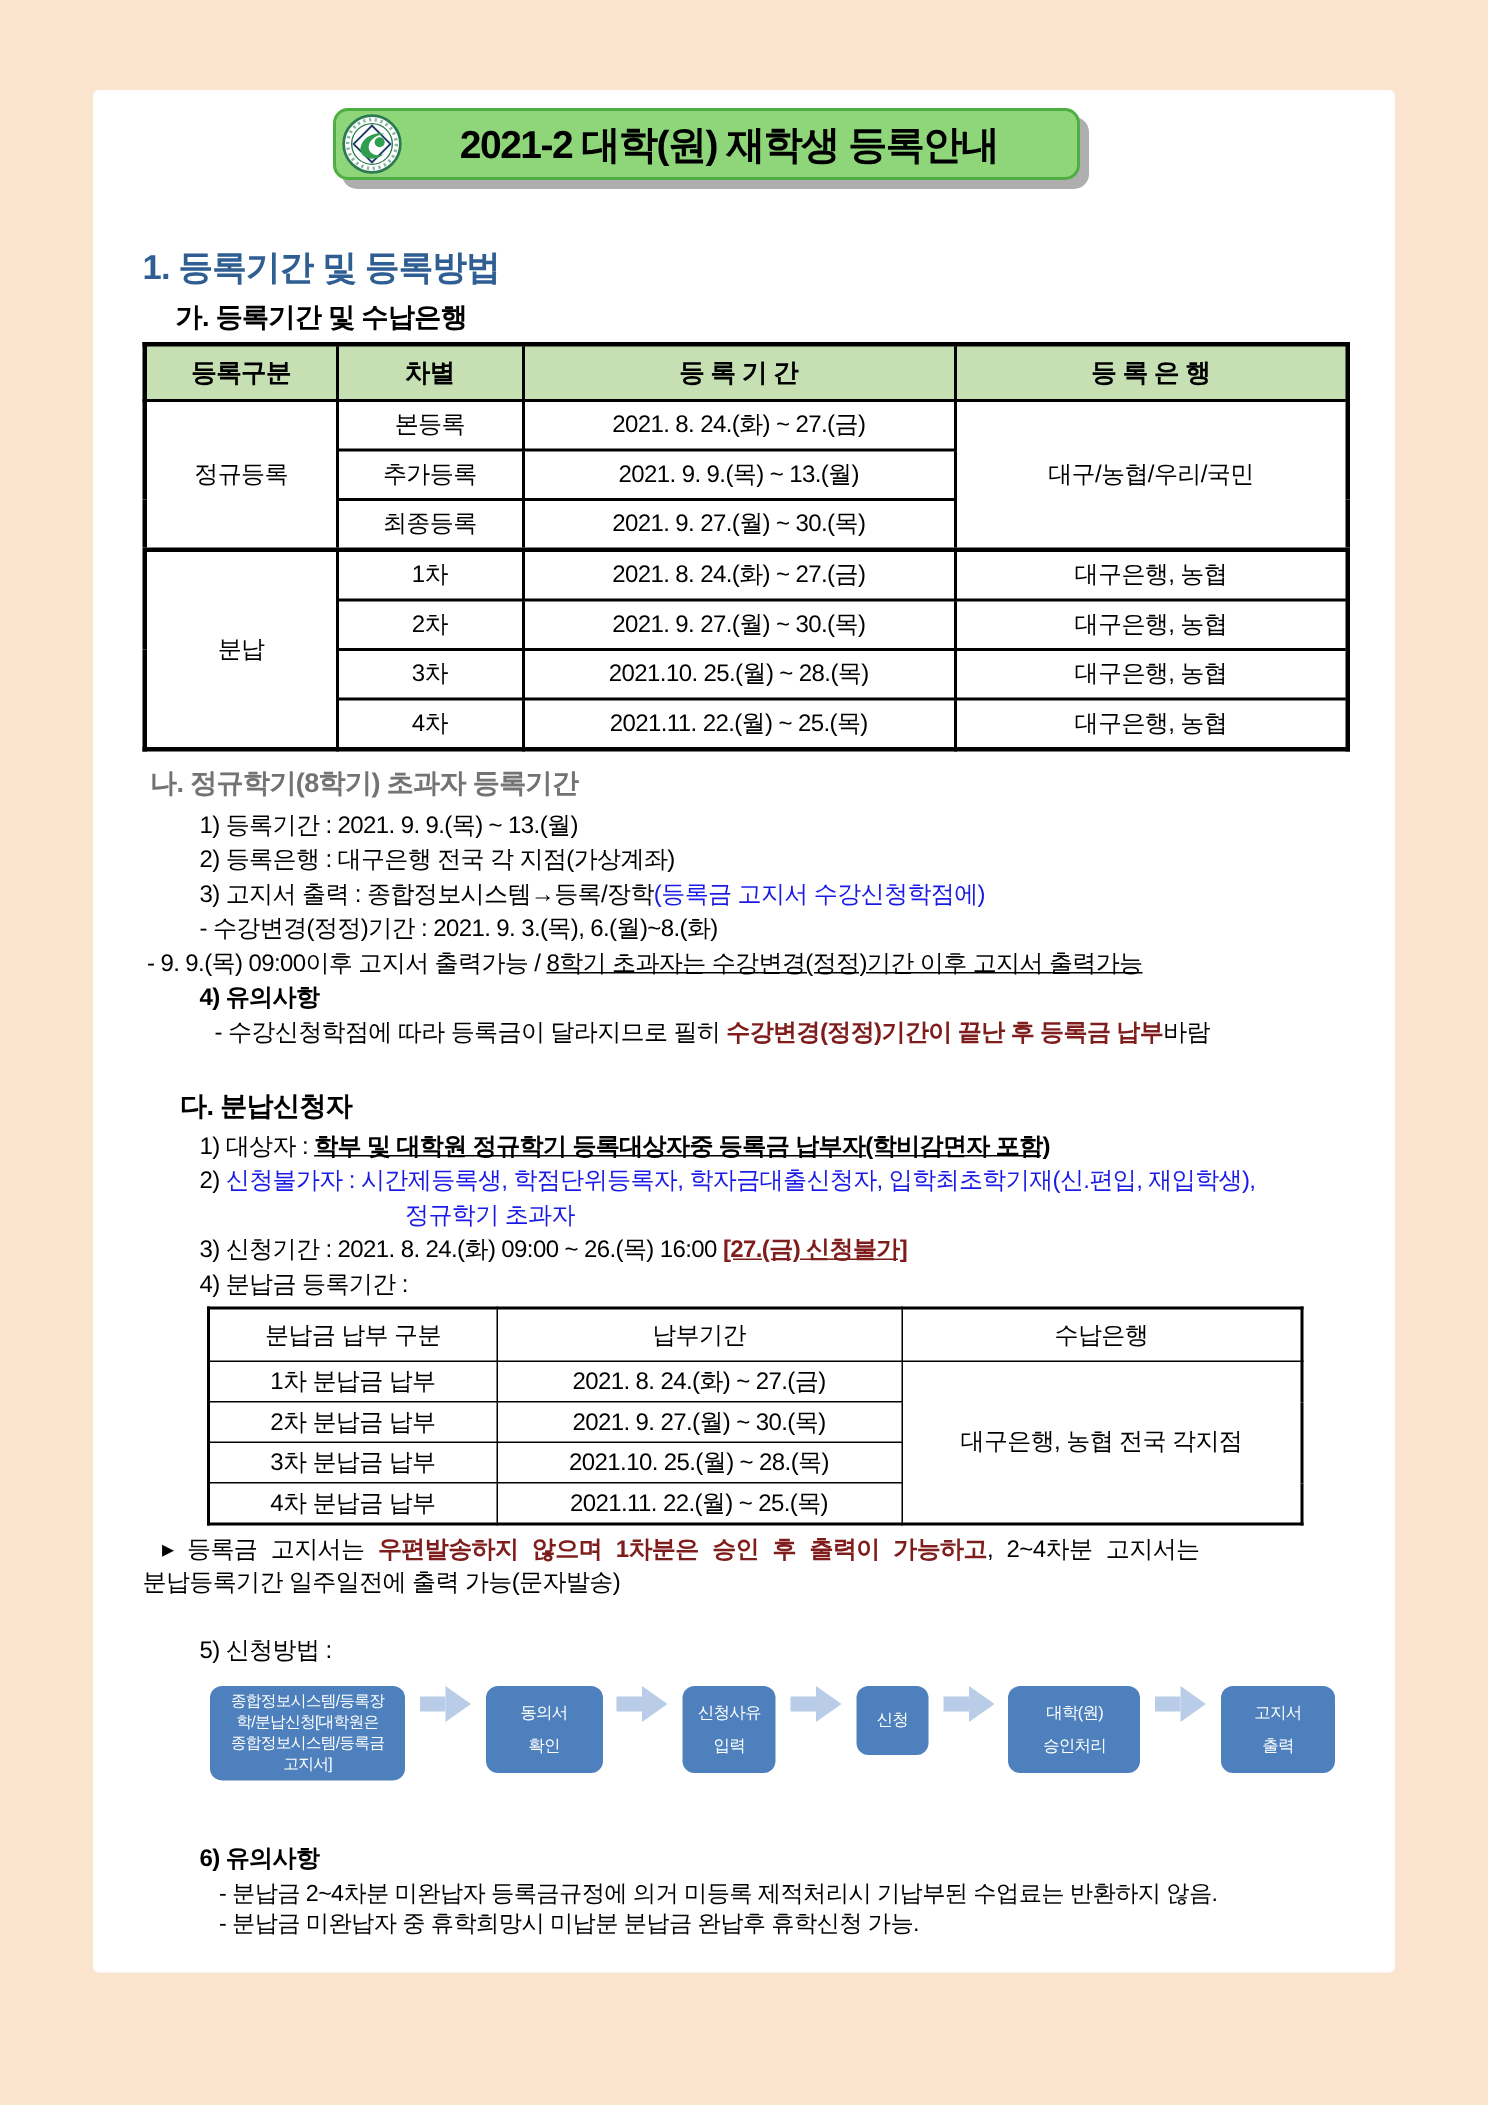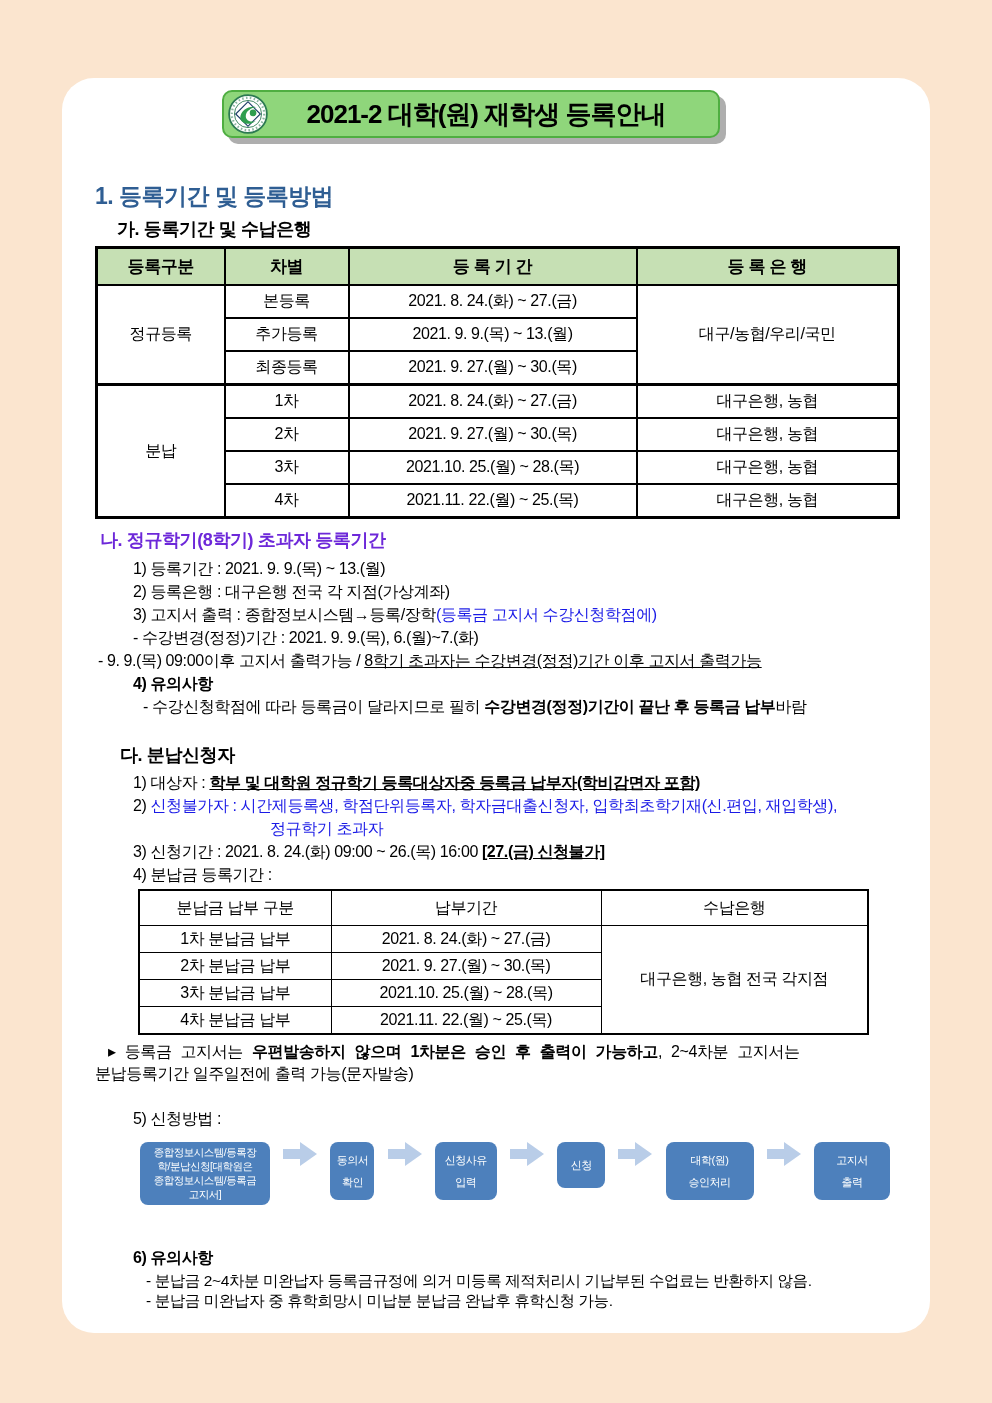--- a/index.html
+++ b/index.html
@@ -6,22 +6,22 @@
   body{
     width:992px;height:1403px;
     background:#fbe5cf;
     font-family:"Liberation Sans",sans-serif;
     color:#000;
     letter-spacing:-0.4px;
     position:relative;
     overflow:hidden;
   }
   .sheet{
-    position:absolute;left:62px;top:78px;width:868px;height:1255px;
-    background:#ffffff;border-radius:32px;
+    position:absolute;left:62px;top:60px;width:868px;height:1255px;
+    background:#ffffff;border-radius:4px;
   }
   .content{padding:12px 33px 0 33px;}
 
   
   .banner{
     margin-left:127px;width:498px;height:48px;box-sizing:border-box;
     background:#8fd67b;border:2px solid #4fae41;border-radius:10px;
     box-shadow:6px 6px 0 #aeaeae;
     display:flex;align-items:center;
   }
@@ -32,21 +32,21 @@
   }
 
   h1.sec{
     margin:44px 0 0 0;font-size:23px;line-height:28px;font-weight:bold;
     color:#2f5e93;letter-spacing:-0.5px;
   }
   .sub-h{
     margin:8px 0 0 22px;font-size:18px;line-height:22px;font-weight:bold;color:#000;
   }
   .sub-h2{
-    margin:9px 0 0 5px;font-size:18px;line-height:24px;font-weight:bold;color:#6d28d9;
+    margin:9px 0 0 5px;font-size:18px;line-height:24px;font-weight:bold;color:#737373;
   }
   .sub-h3{
     margin:26px 0 0 25px;font-size:18px;line-height:22px;font-weight:bold;color:#000;
   }
 
   
   table{border-collapse:collapse;table-layout:fixed;}
   .t1{margin:6px 0 0 0;width:802px;border:3px solid #000;}
   .t1 th{
     background:#c6e0b4;border:2px solid #000;height:33px;
@@ -68,21 +68,21 @@
   }
 
   
   .items{margin:5px 0 0 38px;font-size:16px;}
   .items .ln{line-height:23px;white-space:nowrap;}
   .items .dash-out{margin-left:-35px;}
   .items .dash-in{margin-left:10px;}
   .items .wrap2{margin-left:137px;}
   .bold{font-weight:bold;}
   .blue{color:#1a1ae6;}
-  .red{color:#000000;font-weight:bold;}
+  .red{color:#7f1d1d;font-weight:bold;}
   .u{text-decoration:underline;}
 
   .notice{margin:6px 0 16px 0;width:815px;font-size:16px;line-height:22px;}
   .notice .l1{text-indent:13px;word-spacing:5px;white-space:nowrap;}
   .item5{margin:22px 0 0 38px;font-size:16px;line-height:23px;}
   .item6{margin:42px 0 0 38px;font-size:16px;line-height:22px;font-weight:bold;}
   .fnotes{margin:2px 0 0 51px;font-size:15.5px;}
   .fnotes .ln{line-height:20px;white-space:nowrap;}
 
   
@@ -92,21 +92,21 @@
   }
   .flow-box{
     background:#4d80bc;color:#fff;border-radius:8px;
     box-sizing:border-box;min-height:58px;
     display:flex;align-items:center;justify-content:center;
     text-align:center;white-space:pre-line;
     font-size:11px;line-height:2.0;letter-spacing:-0.5px;
     padding:4px 2px;
   }
   .fb1{width:130px;font-size:10.5px;line-height:1.32;min-height:60px;}
-  .fb2{width:44px;}
+  .fb2{width:78px;}
   .fb3{width:62px;}
   .fb4{width:48px;min-height:46px;}
   .fb5{width:88px;}
   .fb6{width:76px;}
   .arrow{position:relative;width:34px;height:24px;flex:0 0 auto;}
   .arrow::before{
     content:"";position:absolute;left:0;top:7px;width:17px;height:10px;background:#b9cde8;
   }
   .arrow::after{
     content:"";position:absolute;left:17px;top:0;width:0;height:0;
@@ -190,21 +190,21 @@
           <td>대구은행, 농협</td>
         </tr>
       </tbody>
     </table>
 
     <div class="sub-h2">나. 정규학기(8학기) 초과자 등록기간</div>
     <div class="items">
       <div class="ln">1) 등록기간 : 2021. 9. 9.(목) ~ 13.(월)</div>
       <div class="ln">2) 등록은행 : 대구은행 전국 각 지점(가상계좌)</div>
       <div class="ln"><span>3) 고지서 출력 : 종합정보시스템→등록/장학</span><span class="blue">(등록금 고지서 수강신청학점에)</span></div>
-      <div class="ln">- 수강변경(정정)기간 : 2021. 9. 9.(목), 6.(월)~7.(화)</div>
+      <div class="ln">- 수강변경(정정)기간 : 2021. 9. 3.(목), 6.(월)~8.(화)</div>
       <div class="ln dash-out"><span>- 9. 9.(목) 09:00이후 고지서 출력가능 / </span><span class="u">8학기 초과자는 수강변경(정정)기간 이후 고지서 출력가능</span></div>
       <div class="ln bold">4) 유의사항</div>
       <div class="ln dash-in"><span>- 수강신청학점에 따라 등록금이 달라지므로 필히 </span><span class="red">수강변경(정정)기간이 끝난 후 등록금 납부</span><span>바람</span></div>
     </div>
 
     <div class="sub-h3">다. 분납신청자</div>
     <div class="items">
       <div class="ln"><span>1) 대상자 : </span><span class="u bold">학부 및 대학원 정규학기 등록대상자중 등록금 납부자(학비감면자 포함)</span></div>
       <div class="ln"><span>2) </span><span class="blue">신청불가자 : 시간제등록생, 학점단위등록자, 학자금대출신청자, 입학최초학기재(신.편입, 재입학생),</span></div>
       <div class="ln wrap2 blue">정규학기 초과자</div>

